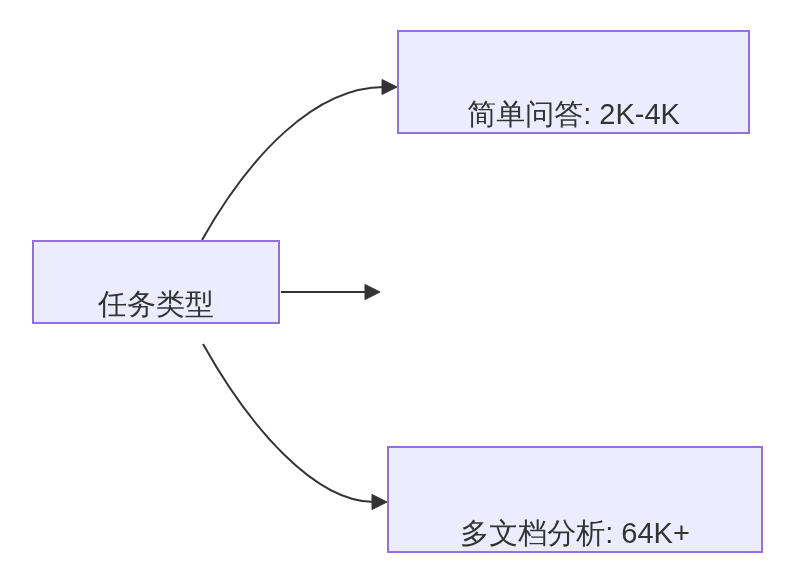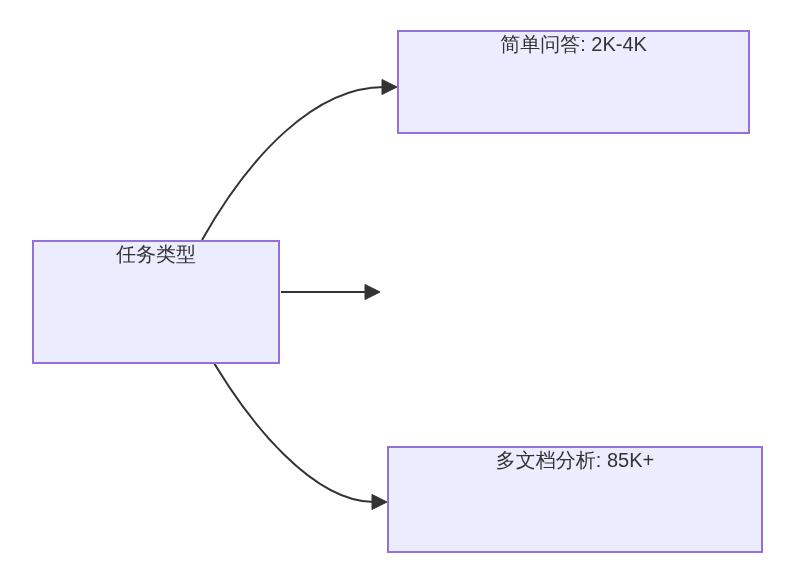--- a/index.html
+++ b/index.html
@@ -34,31 +34,31 @@
   }
   .edge-layer polygon {
     fill: var(--edge);
     stroke: var(--edge);
     stroke-width: 1px;
     stroke-linejoin: round;
   }
   .node {
     position: absolute;
     display: flex;
-    align-items: flex-start;
+    align-items: flex-end;
     justify-content: center;
     background: var(--node-fill);
     border: 2px solid var(--node-border);
     color: var(--text);
-    font-size: 20px;
+    font-size: 29px;
     line-height: 1.2;
     white-space: nowrap;
     text-align: center;
   }
-  .node-root        { left: 32px;  top: 240px; width: 248px; height: 124px; }
+  .node-root        { left: 32px;  top: 240px; width: 248px; height: 84px; }
   .node-simple-qa   { left: 397px; top: 30px;  width: 353px; height: 104px; }
   .node-doc-summary { left: 380px; top: 235px; width: 390px; height: 111px; }
   .node-multi-doc   { left: 387px; top: 446px; width: 376px; height: 107px; }
 </style>
 </head>
 <body>
 
 <div class="canvas">
 
   <svg class="edge-layer" viewBox="0 0 787 572" xmlns="http://www.w3.org/2000/svg" aria-hidden="true">
@@ -82,16 +82,16 @@
   <div class="node node-root">
     <span>任务类型</span>
   </div>
 
   <div class="node node-simple-qa">
     <span>简单问答: 2K-4K</span>
   </div>
 
 
   <div class="node node-multi-doc">
-    <span>多文档分析: 85K+</span>
+    <span>多文档分析: 64K+</span>
   </div>
 
 </div>
 
 </body></html>

